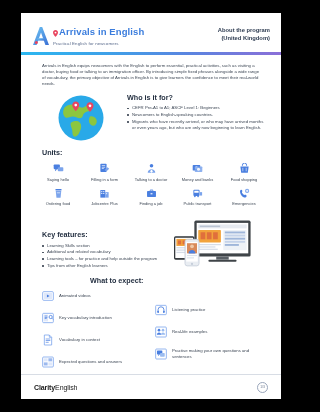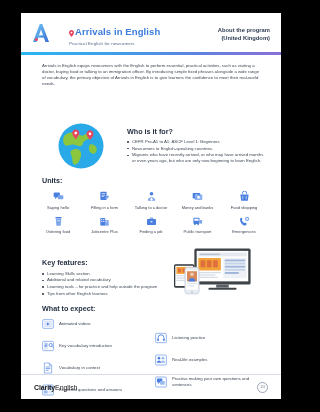--- a/index.html
+++ b/index.html
@@ -7,42 +7,42 @@
 
   .page{
     position:absolute;left:21px;top:13px;width:260px;height:386px;
     background:#ffffff;
     box-shadow:0 0 3px rgba(0,0,0,.35);
     overflow:hidden;
   }
 
   
   .header{display:flex;align-items:flex-start;justify-content:space-between;padding:9px 11px 0 11px;}
-  .brand{display:flex;align-items:flex-start;gap:19px;}
+  .brand{display:flex;align-items:center;gap:3px;}
   .brand-a{
     font-size:19px;line-height:19px;font-weight:bold;color:#3b7ddd;
     font-family:"Liberation Sans",sans-serif;position:relative;top:1px;
   }
   .brand-a svg{display:block;}
   .brand-text{display:flex;flex-direction:column;gap:0px;padding-top:1px;}
   .brand-title{display:flex;align-items:center;gap:1px;}
   .pin-icon{display:block;}
   .brand-name{font-size:9.5px;font-weight:bold;color:#3b7ddd;letter-spacing:.1px;line-height:10px;}
   .brand-tag{font-size:4.4px;color:#5a6b8c;line-height:6px;letter-spacing:.1px;}
   .header-right{text-align:right;padding-top:5px;}
   .header-right div{font-size:5.8px;font-weight:bold;color:#2f3d52;line-height:7.5px;}
 
   .rule{height:2.6px;margin:5px 0 0 0;background:linear-gradient(90deg,#2bb7f0 0%,#3f9fe8 35%,#5b84e0 65%,#8b6fd8 100%);}
 
   
   .intro{padding:8px 21px 0 21px;}
   .intro p{margin:0;font-size:4.3px;line-height:6.2px;color:#3c4654;text-align:left;}
 
   
-  .who-row{display:flex;padding:4px 14px 0 14px;align-items:center;margin-top:28px;}
+  .who-row{display:flex;padding:4px 14px 0 14px;align-items:flex-start;}
   .globe-wrap{width:92px;display:flex;justify-content:center;padding-top:3px;}
   .who-col{flex:1;padding-top:2px;}
   .who-title{font-size:7.2px;font-weight:bold;color:#1f2b3d;margin:0 0 3px 0;}
   ul.bullets{margin:0;padding:0;list-style:none;}
   ul.bullets li{position:relative;padding-left:5px;font-size:4.3px;line-height:6.1px;color:#3c4654;margin-bottom:.6px;}
   ul.bullets li:before{content:"";position:absolute;left:0;top:2.4px;width:1.5px;height:1.5px;background:#3c4654;border-radius:50%;}
 
   
   .sec-title{font-size:7.2px;font-weight:bold;color:#1f2b3d;margin:0;padding:0 21px;}
   .units{padding:5px 14px 0 14px;}
@@ -52,21 +52,21 @@
   .unit .lbl{font-size:4px;color:#3c4654;text-align:center;line-height:5px;}
 
   
   .kf-row{display:flex;padding:6px 21px 0 21px;align-items:flex-end;}
   .kf-left{width:128px;}
   .kf-left .sec-title{padding:0;margin-bottom:4px;}
   .devices{flex:1;display:flex;justify-content:flex-end;padding-top:2px;}
 
   
   .wte{padding:7px 21px 0 21px;}
-  .wte .sec-title{padding:0;margin-bottom:5px;}
+  .wte .sec-title{padding:0;margin-bottom:5px;margin-left:48px;}
   .wte-cols{display:flex;}
   .wte-col{flex:1;display:flex;flex-direction:column;}
   .wte-col.right{padding-top:14px;padding-left:8px;}
   .wte-item{display:flex;align-items:center;gap:5px;margin-bottom:10px;}
   .wte-item .ico{width:12px;height:12px;flex:0 0 12px;display:flex;align-items:center;justify-content:center;}
   .wte-item .lbl{font-size:4.3px;line-height:6px;color:#3c4654;}
 
   
   .footer{position:absolute;left:0;right:0;bottom:0;height:24px;padding:0 13px;
           display:flex;align-items:center;justify-content:space-between;border-top:1px solid #d8dde5;}

